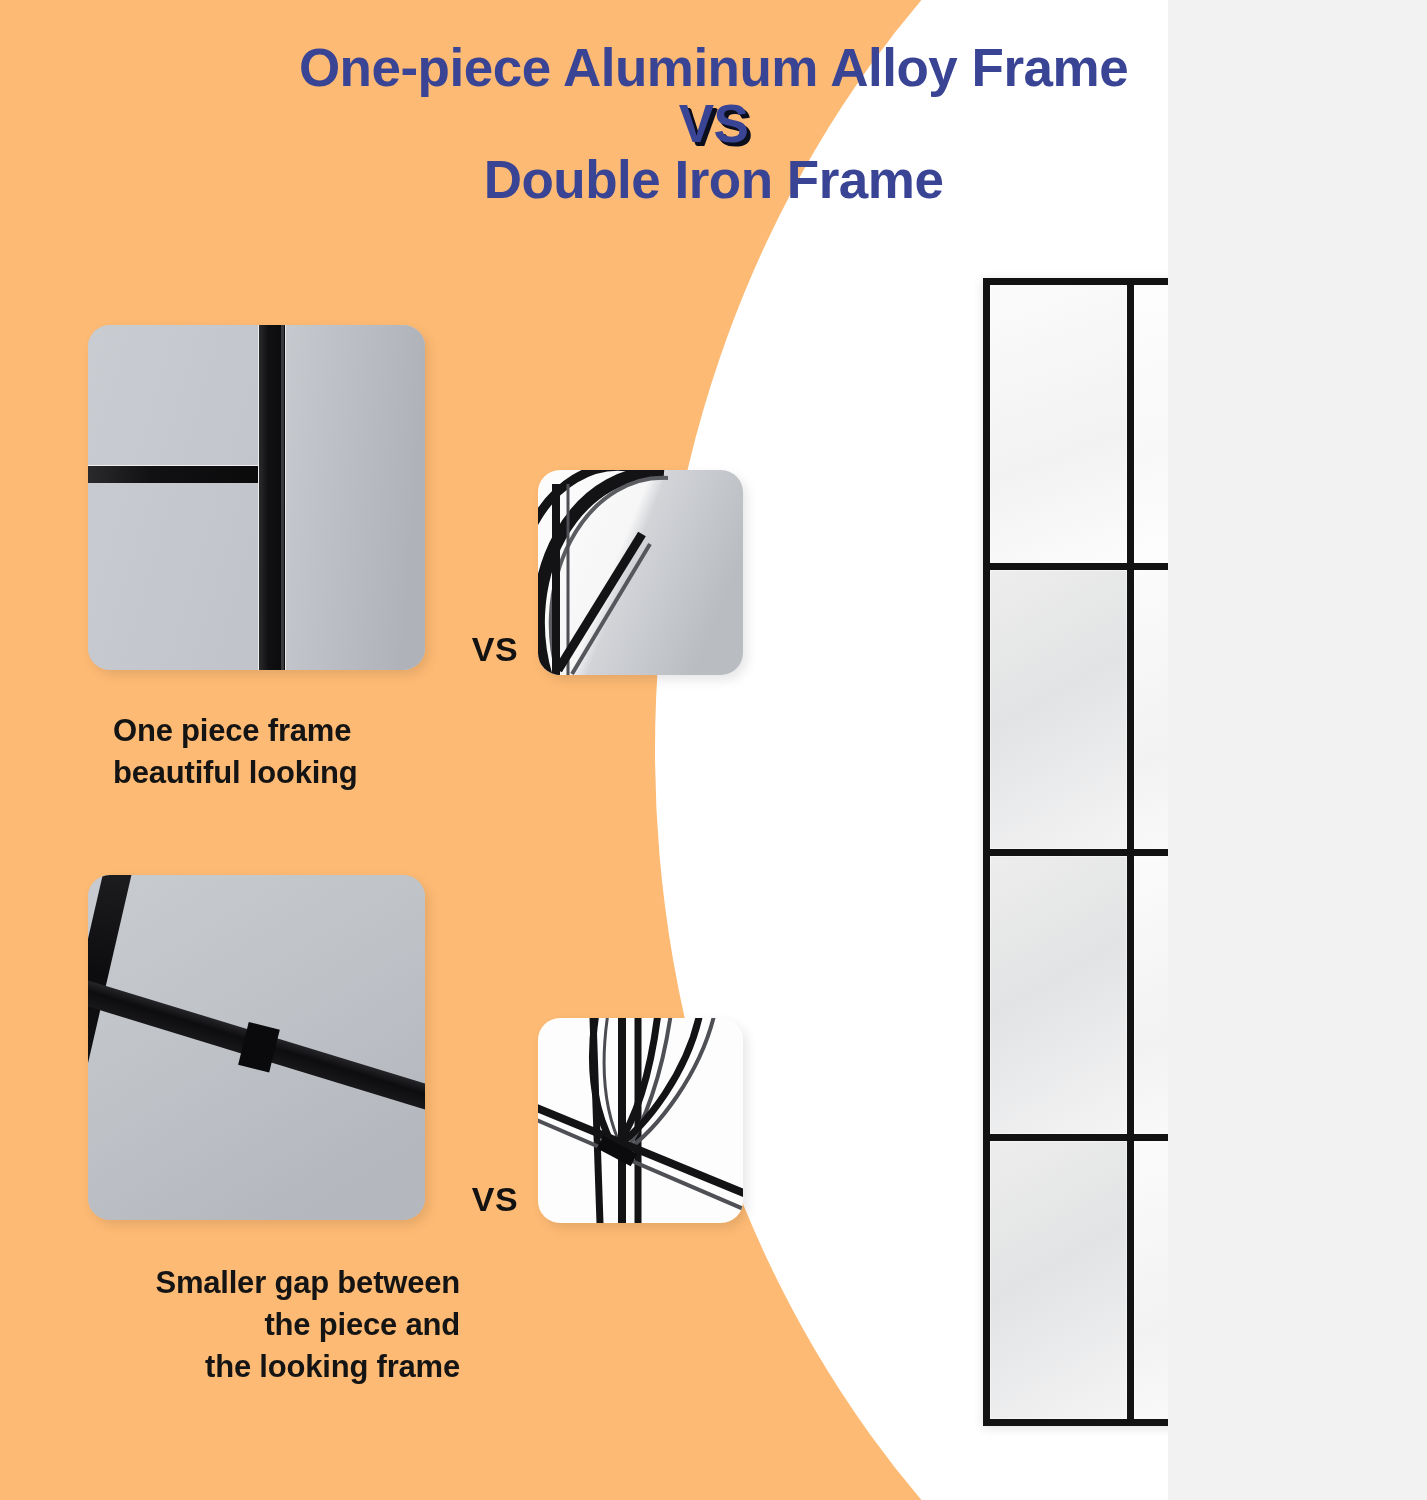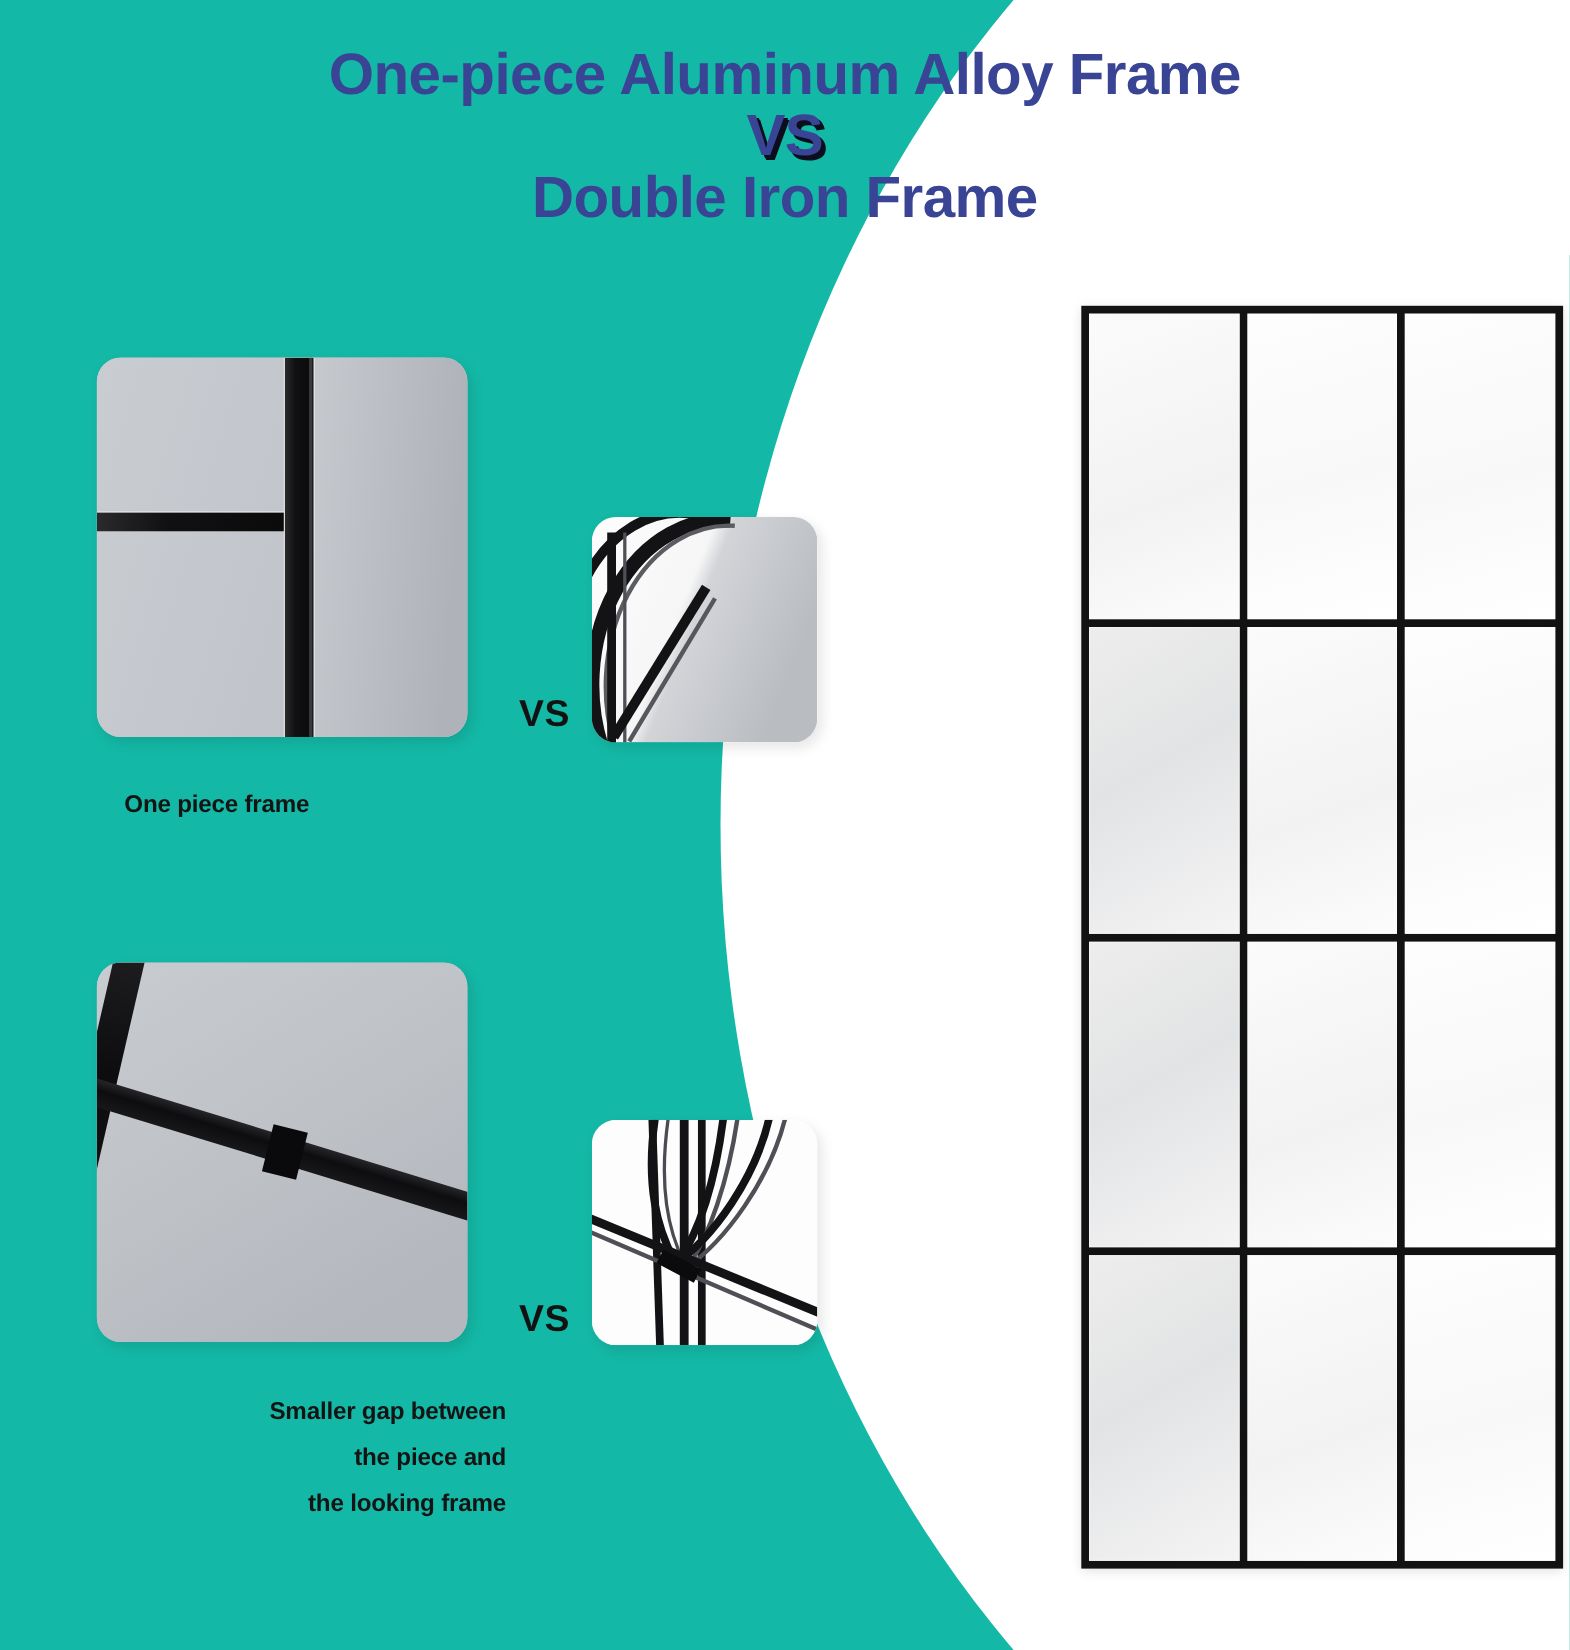--- a/index.html
+++ b/index.html
@@ -5,22 +5,22 @@
   * { margin:0; padding:0; box-sizing:border-box; }
   html, body {
     width:1427px; height:1500px;
     font-family:"Liberation Sans", sans-serif;
     background:#F2F2F2;
     overflow:hidden;
   }
 
   #page {
     position:relative;
-    width:1427px; height:1500px;
-    background:#14b8a6;
+    width:1168px; height:1500px;
+    background:#fdba74;
     overflow:hidden;
   }
 
   
   .swoosh {
     position:absolute;
     left:655px; top:-330px;
     width:1900px; height:2160px;
     background:#FFFFFF;
     border-radius:50%;
@@ -90,21 +90,21 @@
     font-size:34px;
     color:#121212;
     letter-spacing:0.5px;
   }
   #row-1 .vs-sep { top:628px; }
 
   
   .caption {
     position:absolute;
     font-weight:bold;
-    font-size:22px;
+    font-size:31px;
     line-height:42px;
     color:#141414;
     letter-spacing:-0.2px;
     z-index:5;
   }
   #caption-1 { left:113px; top:710px; width:420px; text-align:left; }
   #caption-2 { left:60px; top:1262px; width:400px; text-align:right; }
 
   
   #mirror {
@@ -190,20 +190,21 @@
           <path d="M 30 14 L 30 210" stroke-width="3" stroke="#4E5055"></path>
           <path d="M 20 200 L 104 64" stroke-width="9"></path>
           <path d="M 34 204 L 112 74" stroke-width="4" stroke="#55575C"></path>
         </g>
       </svg>
     </div>
   </div>
 
   <div class="caption" id="caption-1">
     <div>One piece frame</div>
+    <div>beautiful looking</div>
   </div>
 
   <div class="row" id="row-2">
 
     <div class="card-main">
       <svg class="photo" viewBox="0 0 337 345" preserveAspectRatio="none">
         <defs>
           <linearGradient id="g3bg" x1="0" y1="0" x2="0.6" y2="1">
             <stop offset="0" stop-color="#C8CBD0"></stop>
             <stop offset="0.55" stop-color="#BEC1C6"></stop>

